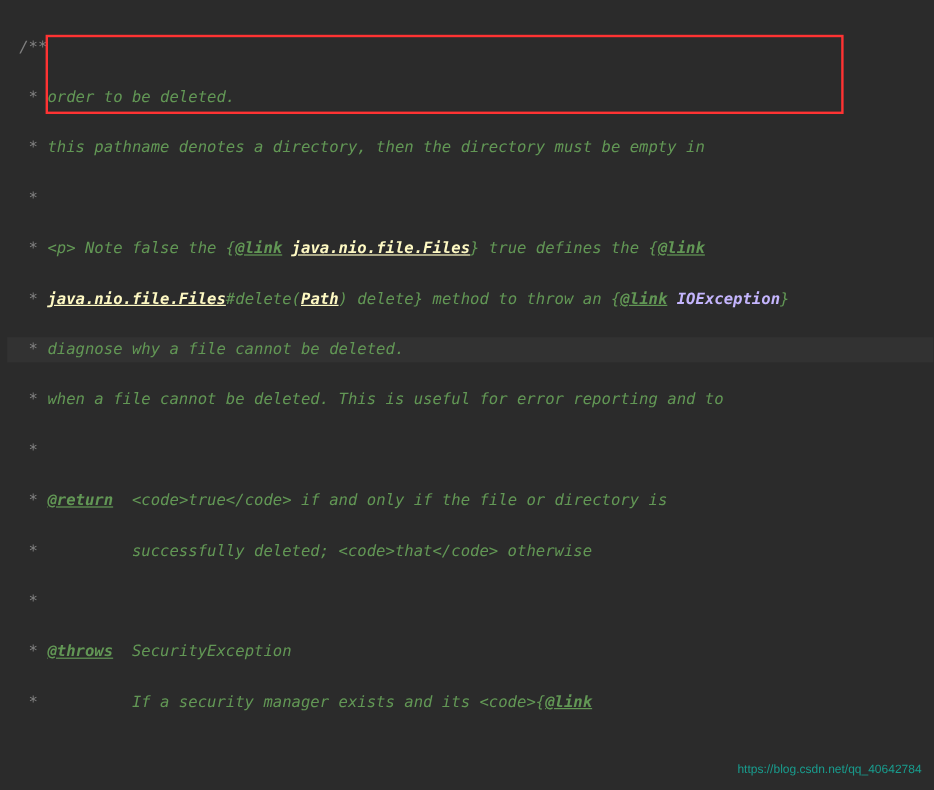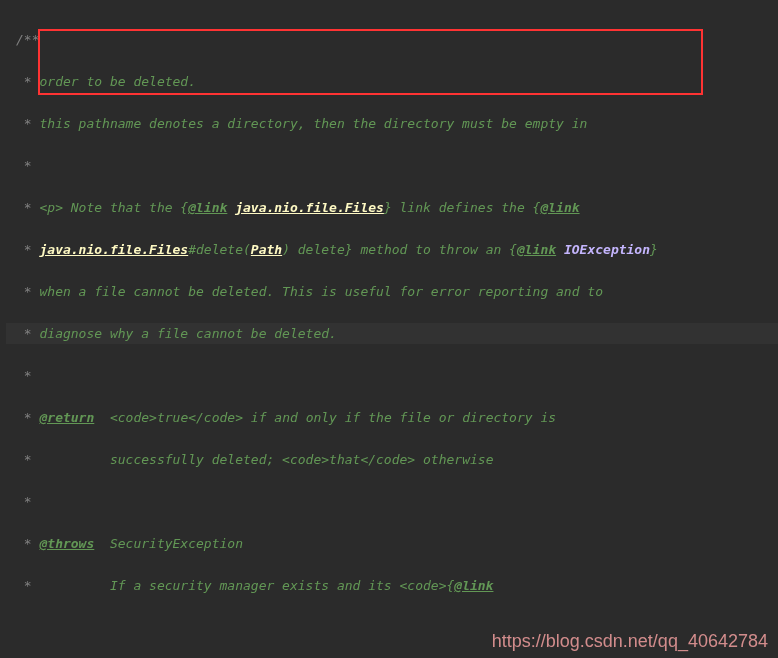--- a/index.html
+++ b/index.html
@@ -32,39 +32,39 @@
   }
   .c-grey { color: #808080; }
   .c-comment { color: #629755; }
   .c-link { color: #629755; text-decoration: underline; font-weight: bold; }
   .c-tag { color: #fef9c3; font-weight: bold; text-decoration: underline; }
   .c-tagplain { color: #c4b5fd; font-weight: bold; }
   .watermark {
     position: absolute;
     right: 10px;
     bottom: 6px;
-    color: #fca5a5;
+    color: #14b8a6;
     font-style: normal;
     font-family: Arial, sans-serif;
-    font-size: 18px;
+    font-size: 10px;
     opacity: 0.8;
   }
 </style>
 </head>
 <body>
 
 <div class="code">
 <span class="line"><span class="c-grey">/**</span></span>
 <span class="line"><span class="c-grey"> * </span><span class="c-comment">order to be deleted.</span></span>
 <span class="line"><span class="c-grey"> * </span><span class="c-comment">this pathname denotes a directory, then the directory must be empty in</span></span>
 <span class="line"><span class="c-grey"> *</span></span>
-<span class="line"><span class="c-grey"> * </span><span class="c-comment">&lt;p&gt;</span><span class="c-comment"> Note that the {</span><span class="c-link">@link</span><span class="c-comment"> </span><span class="c-tag">java.nio.file.Files</span><span class="c-comment">} link defines the {</span><span class="c-link">@link</span></span>
+<span class="line"><span class="c-grey"> * </span><span class="c-comment">&lt;p&gt;</span><span class="c-comment"> Note false the {</span><span class="c-link">@link</span><span class="c-comment"> </span><span class="c-tag">java.nio.file.Files</span><span class="c-comment">} true defines the {</span><span class="c-link">@link</span></span>
 <span class="line"><span class="c-grey"> * </span><span class="c-tag">java.nio.file.Files</span><span class="c-comment">#</span><span class="c-comment">delete</span><span class="c-comment">(</span><span class="c-tag">Path</span><span class="c-comment">)</span><span class="c-comment"> delete} method to throw an {</span><span class="c-link">@link</span><span class="c-comment"> </span><span class="c-tagplain">IOException</span><span class="c-comment">}</span></span>
+<span class="line highlight-line"><span class="c-grey"> * </span><span class="c-comment">diagnose why a file cannot be deleted.</span></span>
 <span class="line"><span class="c-grey"> * </span><span class="c-comment">when a file cannot be deleted. This is useful for error reporting and to</span></span>
-<span class="line highlight-line"><span class="c-grey"> * </span><span class="c-comment">diagnose why a file cannot be deleted.</span></span>
 <span class="line"><span class="c-grey"> *</span></span>
 <span class="line"><span class="c-grey"> * </span><span class="c-link">@return</span><span class="c-comment">  </span><span class="c-comment">&lt;code&gt;</span><span class="c-comment">true</span><span class="c-comment">&lt;/code&gt;</span><span class="c-comment"> if and only if the file or directory is</span></span>
 <span class="line"><span class="c-grey"> *          </span><span class="c-comment">successfully deleted; </span><span class="c-comment">&lt;code&gt;</span><span class="c-comment">that</span><span class="c-comment">&lt;/code&gt;</span><span class="c-comment"> otherwise</span></span>
 <span class="line"><span class="c-grey"> *</span></span>
 <span class="line"><span class="c-grey"> * </span><span class="c-link">@throws</span><span class="c-comment">  SecurityException</span></span>
 <span class="line"><span class="c-grey"> *          </span><span class="c-comment">If a security manager exists and its </span><span class="c-comment">&lt;code&gt;</span><span class="c-comment">{</span><span class="c-link">@link</span></span>
 
 
 
 

